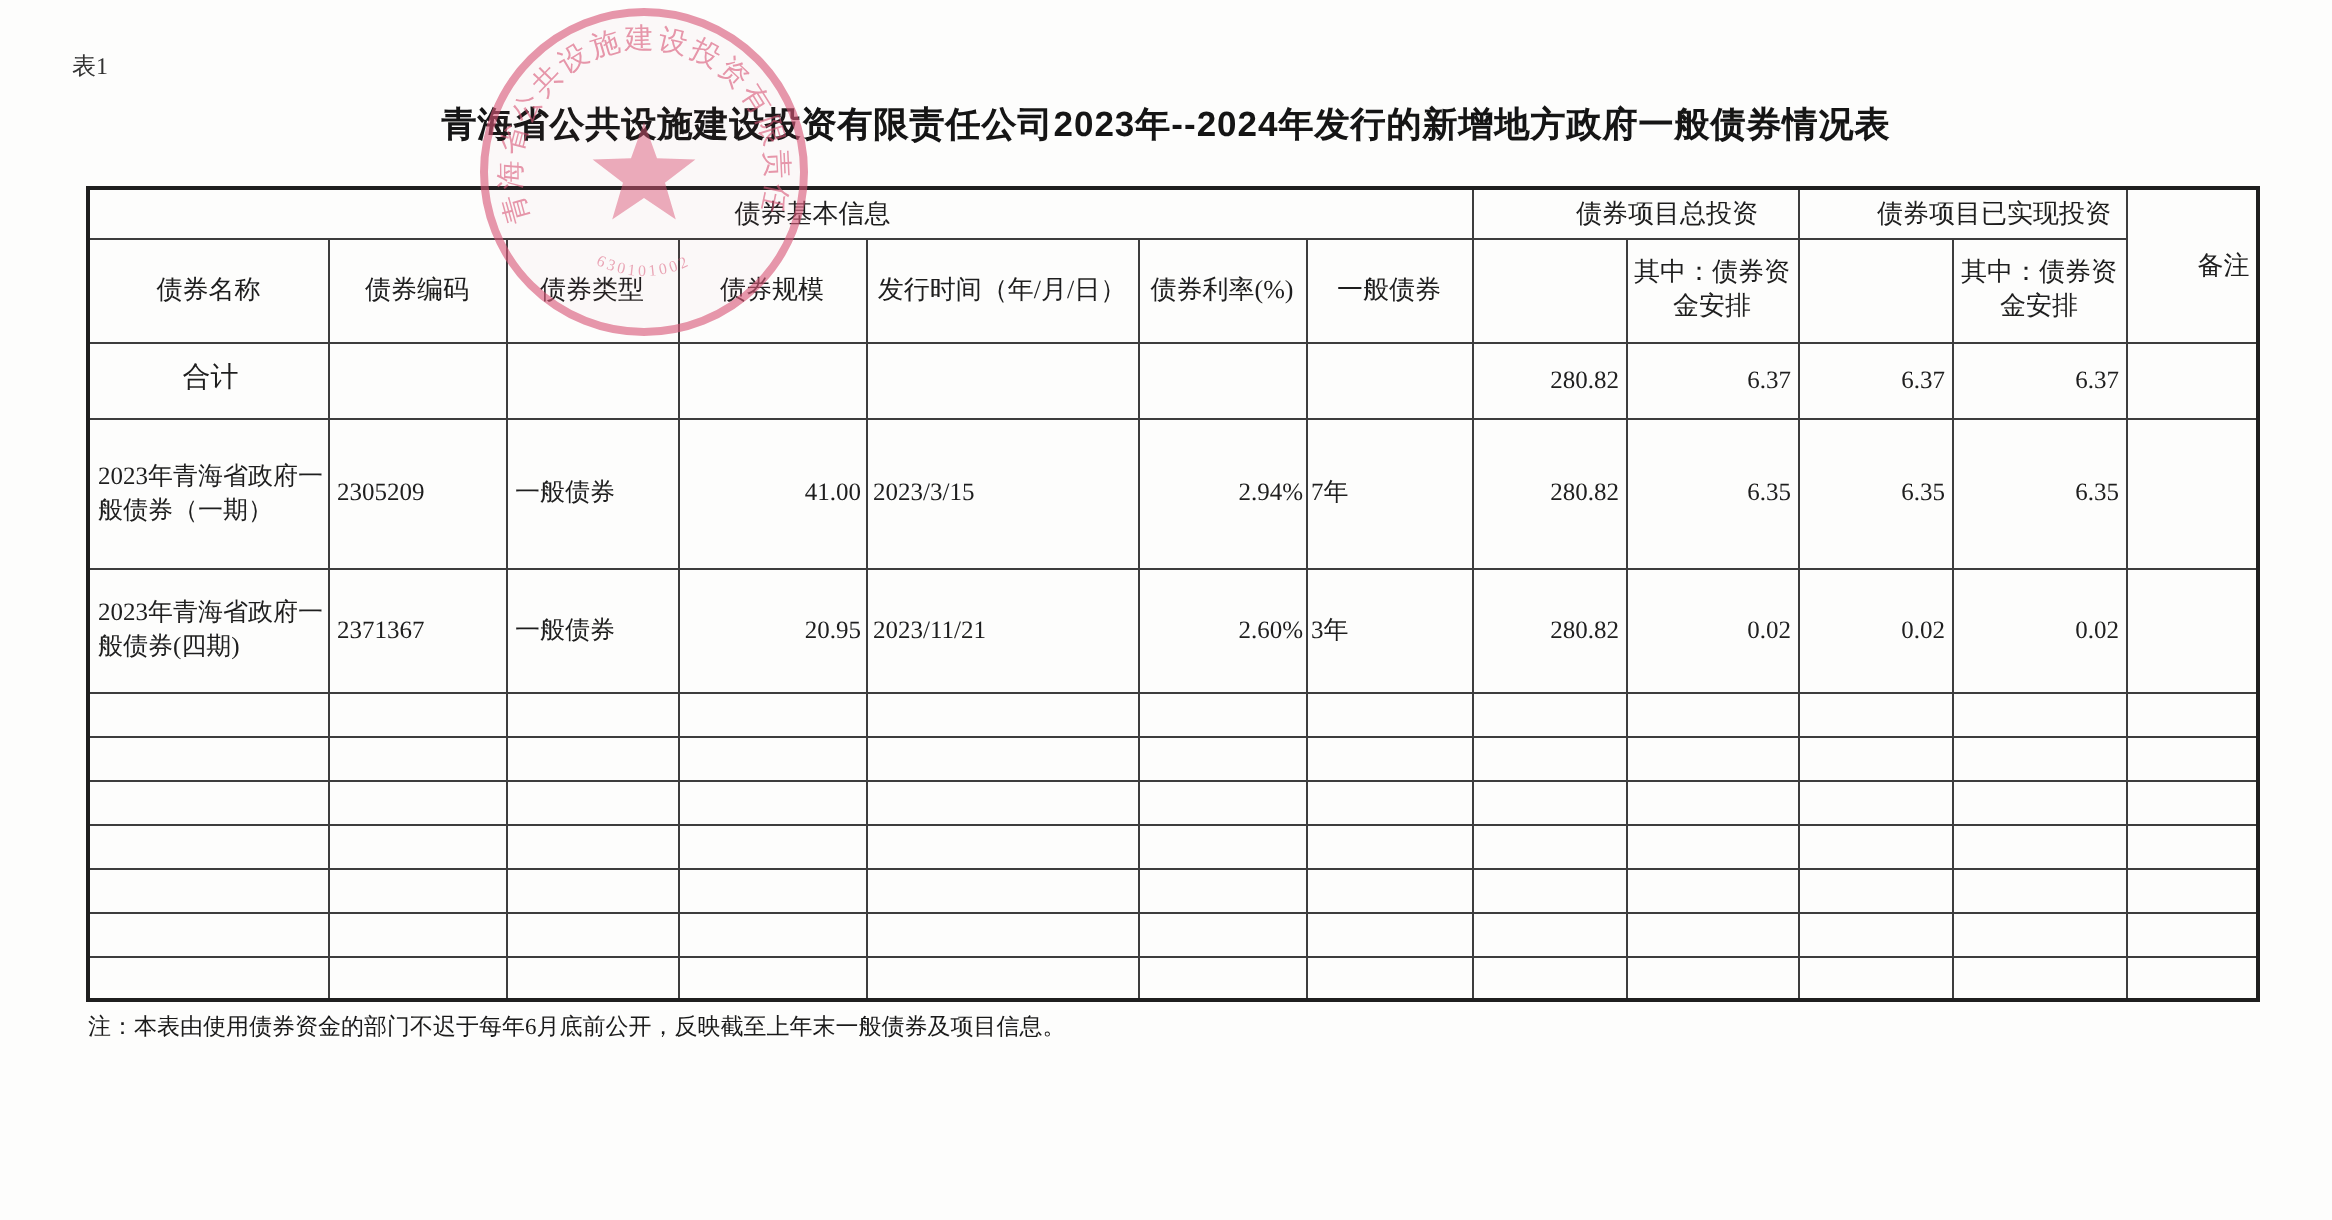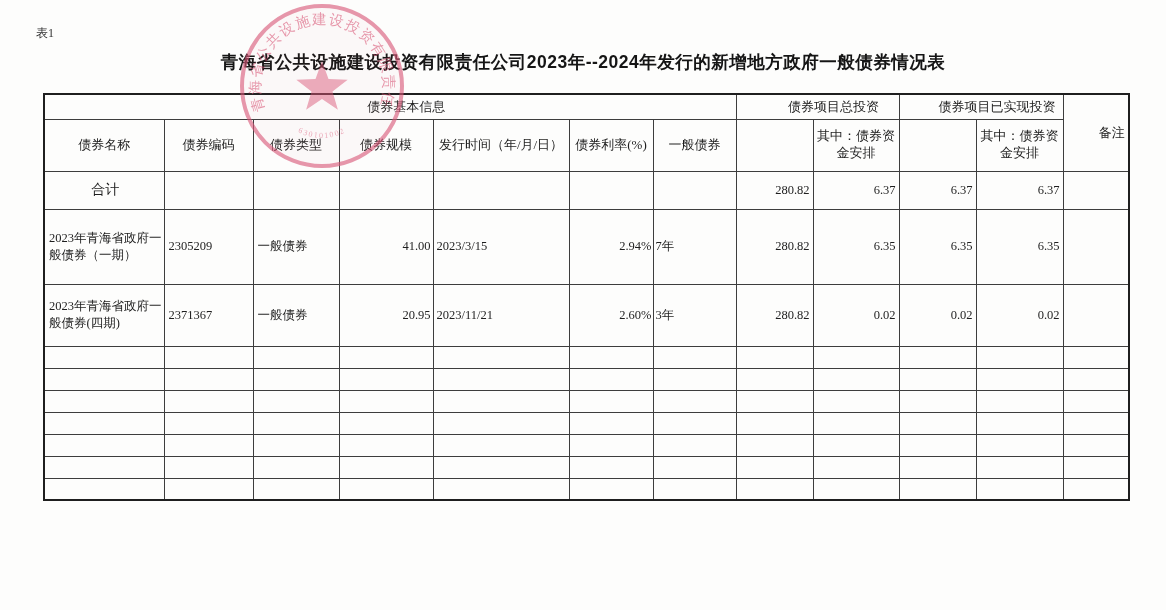--- a/index.html
+++ b/index.html
@@ -258,20 +258,21 @@
           <td></td>
           <td></td>
           <td></td>
           <td></td>
           <td></td>
           <td></td>
         </tr>
       </tbody>
   </table>
 
+  <div class="note">注：本表由使用债券资金的部门不迟于每年6月底前公开，反映截至上年末一般债券及项目信息。</div>
 
   <svg class="seal" viewBox="0 0 176 176" aria-hidden="true">
     <defs>
       <path id="sealArcTop" d="M 31.8 114.2 A 62 62 0 1 1 144.2 114.2" fill="none"></path>
       <path id="sealArcBottom" d="M 62 133 A 52 52 0 0 0 114 133" fill="none"></path>
     </defs>
     <circle cx="88" cy="88" r="80" fill="rgba(224,110,140,0.05)" stroke="#d85878" stroke-width="4"></circle>
     <polygon points="88,63 94.5,81.1 113.7,81.7 98.5,93.4 103.9,111.8 88,101 72.1,111.8 77.5,93.4 62.3,81.7 81.5,81.1" fill="#d85878" opacity="0.8"></polygon>
     <text font-size="14.5" letter-spacing="1.5" fill="#d85878">
       <textPath href="#sealArcTop" startOffset="1%" id="seal-ring-textpath">青海省公共设施建设投资有限责任公司</textPath>

